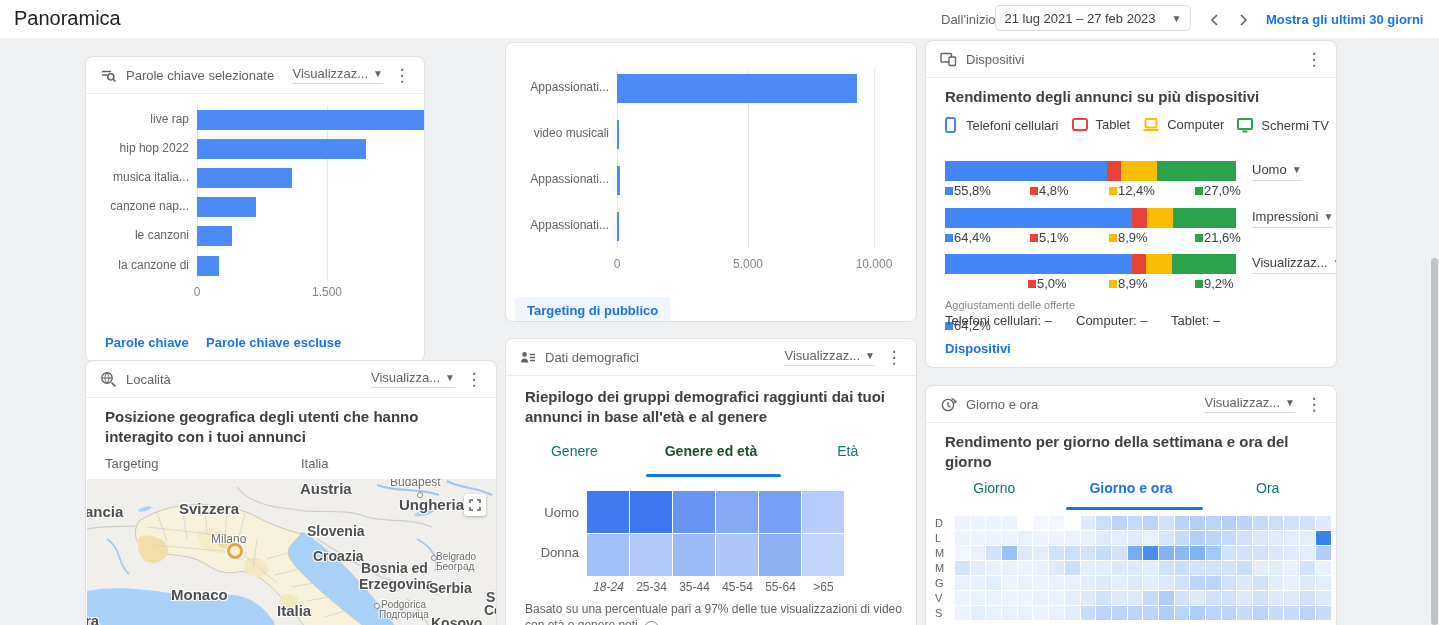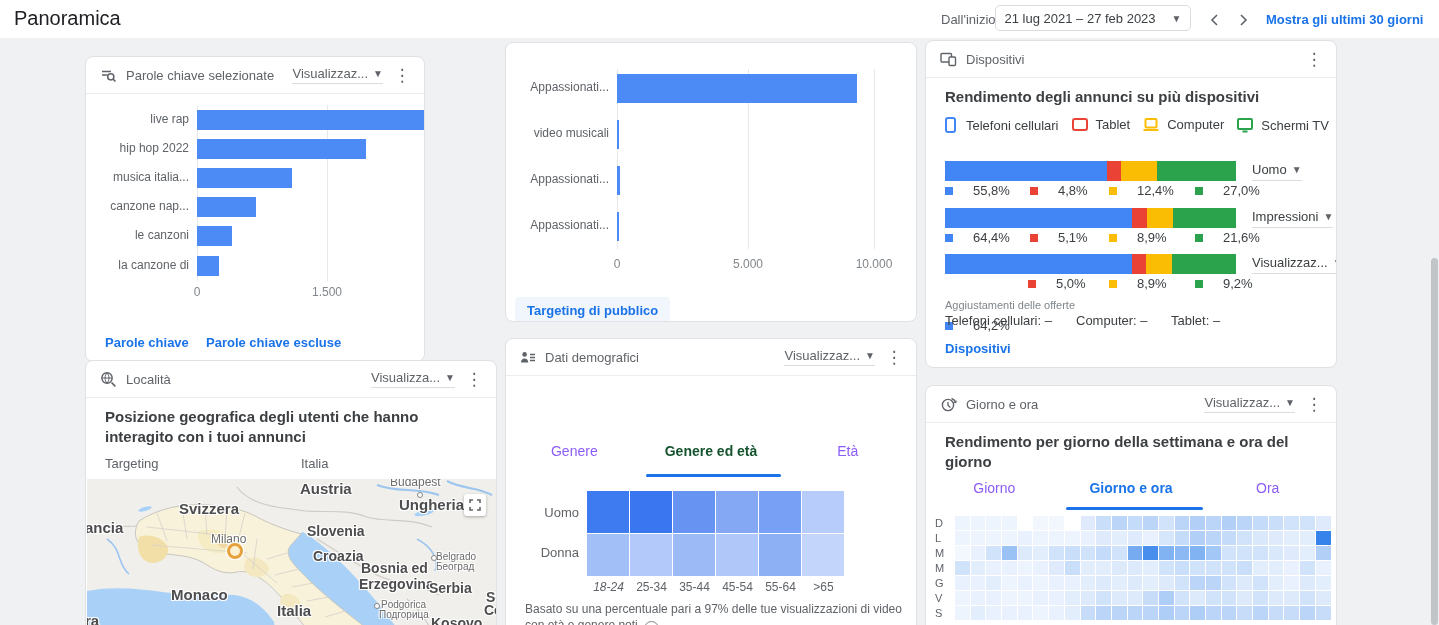--- a/index.html
+++ b/index.html
@@ -30,28 +30,28 @@
   .ticklab{position:absolute;width:60px;text-align:center;font-size:12px;color:#80868b;}
   .cat-label{position:absolute;text-align:right;font-size:12px;color:#5f6368;white-space:nowrap;overflow:hidden;}
   .bar{position:absolute;}
   .aud-link{position:absolute;left:9px;top:254px;padding:6px 12px;background:#f1f5fc;border-radius:4px;font-size:13px;color:#1a73e8;font-weight:700;cursor:pointer;}
   
   .legend{position:absolute;display:flex;align-items:flex-start;gap:13px;}
   .leg-item{display:flex;align-items:center;gap:8px;font-size:13px;color:#3c4043;white-space:nowrap;}
   .dv-bar{position:absolute;left:19px;width:291px;height:20px;display:flex;overflow:hidden;}
   .dv-dd{position:absolute;left:326px;display:flex;align-items:center;gap:5px;font-size:13px;color:#3c4043;border-bottom:1px solid #dadce0;padding-bottom:3px;cursor:pointer;white-space:nowrap;}
   .dv-vals{position:absolute;left:19px;height:14px;width:330px;}
-  .dv-val{position:absolute;display:flex;align-items:center;gap:20px;font-size:13px;color:#3c4043;white-space:nowrap;}
+  .dv-val{position:absolute;display:flex;align-items:center;gap:1px;font-size:13px;color:#3c4043;white-space:nowrap;}
   .sq{width:8px;height:8px;display:inline-block;}
   .small-gray{position:absolute;font-size:11px;color:#80868b;}
   .bid-row{position:absolute;font-size:13px;color:#3c4043;}
   .bid-item{position:absolute;white-space:nowrap;}
   
   .tabs{position:absolute;left:0;right:0;display:flex;}
-  .tab{flex:1;text-align:center;font-size:14px;color:#8b5cf6;cursor:pointer;white-space:nowrap;}
+  .tab{flex:1;text-align:center;font-size:14px;color:#0f766e;cursor:pointer;white-space:nowrap;}
   .tab.active-dark{color:#14532d;font-weight:700;}
   .tab.active-blue{color:#1a73e8;font-weight:700;}
   .tab-underline{position:absolute;height:3px;background:#1a73e8;border-radius:2px;}
   
   #demo-grid{position:absolute;left:81px;top:152px;}
   .demo-row{display:flex;gap:1px;margin-bottom:1px;}
   .demo-cell{width:42px;height:42px;}
   .demo-rowlab{position:absolute;width:55px;text-align:right;font-size:13px;color:#5f6368;}
   .demo-collab{position:absolute;width:43px;text-align:center;font-size:12px;color:#5f6368;top:241px;}
   .footnote{position:absolute;font-size:12px;color:#5f6368;line-height:16px;}
@@ -335,21 +335,21 @@
 
           <path d="M52,58 C62,54 74,58 80,66 C84,74 76,84 66,84 C56,84 48,74 52,58 Z" fill="#f2dfa7"></path>
           <path d="M112,52 C124,48 140,52 148,60 C150,68 140,76 128,74 C116,72 108,62 112,52 Z" fill="#f6ecc4"></path>
           <path d="M130,62 a7,7 0 1,0 14,0 a7,7 0 1,0 -14,0" fill="#eed7a0"></path>
           <path d="M160,80 C170,76 180,82 182,90 C180,98 170,100 162,96 C156,92 156,84 160,80 Z" fill="#f4e8c0"></path>
           <path d="M196,116 C204,112 212,118 214,126 C212,132 204,134 198,130 C192,126 192,120 196,116 Z" fill="#f4e8c0"></path>
 
           <path d="M70,34 L80,62 M95,28 L100,60 M118,27 L120,56 M140,30 L138,60 M158,34 L150,66 M60,48 L150,58 M64,66 L160,74 M150,70 L190,104 M170,60 L166,90 M180,80 L200,74 M188,96 L212,90 M205,108 L226,104 M220,122 L242,118 M238,138 L258,132" fill="none" stroke="#d4d1c9" stroke-width="0.8"></path>
         </svg>
         <div id="map-labels">
-            <div class="map-label" style="left: -2px; top: 40px; font-size: 15px;">ancia</div>
+            <div class="map-label" style="left: -2px; top: 24px; font-size: 15px;">ancia</div>
             <div class="map-label" style="left: 92px; top: 21px; font-size: 15px;">Svizzera</div>
             <div class="map-label" style="left: 213px; top: 1px; font-size: 15px;">Austria</div>
             <div class="map-label muted" style="left: 303px; top: -4px; font-size: 12px;">Budapest</div>
             <div class="map-label" style="left: 312px; top: 17px; font-size: 15px;">Ungheria</div>
             <div class="map-label" style="left: 220px; top: 44px; font-size: 14px;">Slovenia</div>
             <div class="map-label muted" style="left: 124px; top: 53px; font-size: 12px;">Milano</div>
             <div class="map-label" style="left: 226px; top: 69px; font-size: 14px;">Croazia</div>
             <div class="map-label" style="left: 274px; top: 81px; font-size: 14px;">Bosnia ed</div>
             <div class="map-label" style="left: 272px; top: 97px; font-size: 14px;">Erzegovina</div>
             <div class="map-label" style="left: 342px; top: 101px; font-size: 14px;">Serbia</div>
@@ -386,20 +386,21 @@
             </svg>
         </span>
         <span class="card-title">Dati demografici</span>
         <span class="spacer"></span>
         <span class="view-dd">
           <span>Visualizzaz...</span>
           <span class="dd-caret">▼</span>
         </span>
         <span class="kebab">⋮</span>
       </div>
+      <div class="card-subtitle" style="left:19px;top:48px;width:378px">Riepilogo dei gruppi demografici raggiunti dai tuoi annunci in base all'età e al genere</div>
       <div class="tabs" id="demo-tabs" style="top:104px">
           <span class="tab">Genere</span>
           <span class="tab active-dark">Genere ed età</span>
           <span class="tab">Età</span>
         </div>
       <div class="tab-underline" style="left:140px;top:135px;width:135px"></div>
       <div id="demo-grid">
           <div class="demo-row">
             <div class="demo-cell" style="background: rgb(62, 123, 240);"></div>
             <div class="demo-cell" style="background: rgb(58, 118, 239);"></div>

